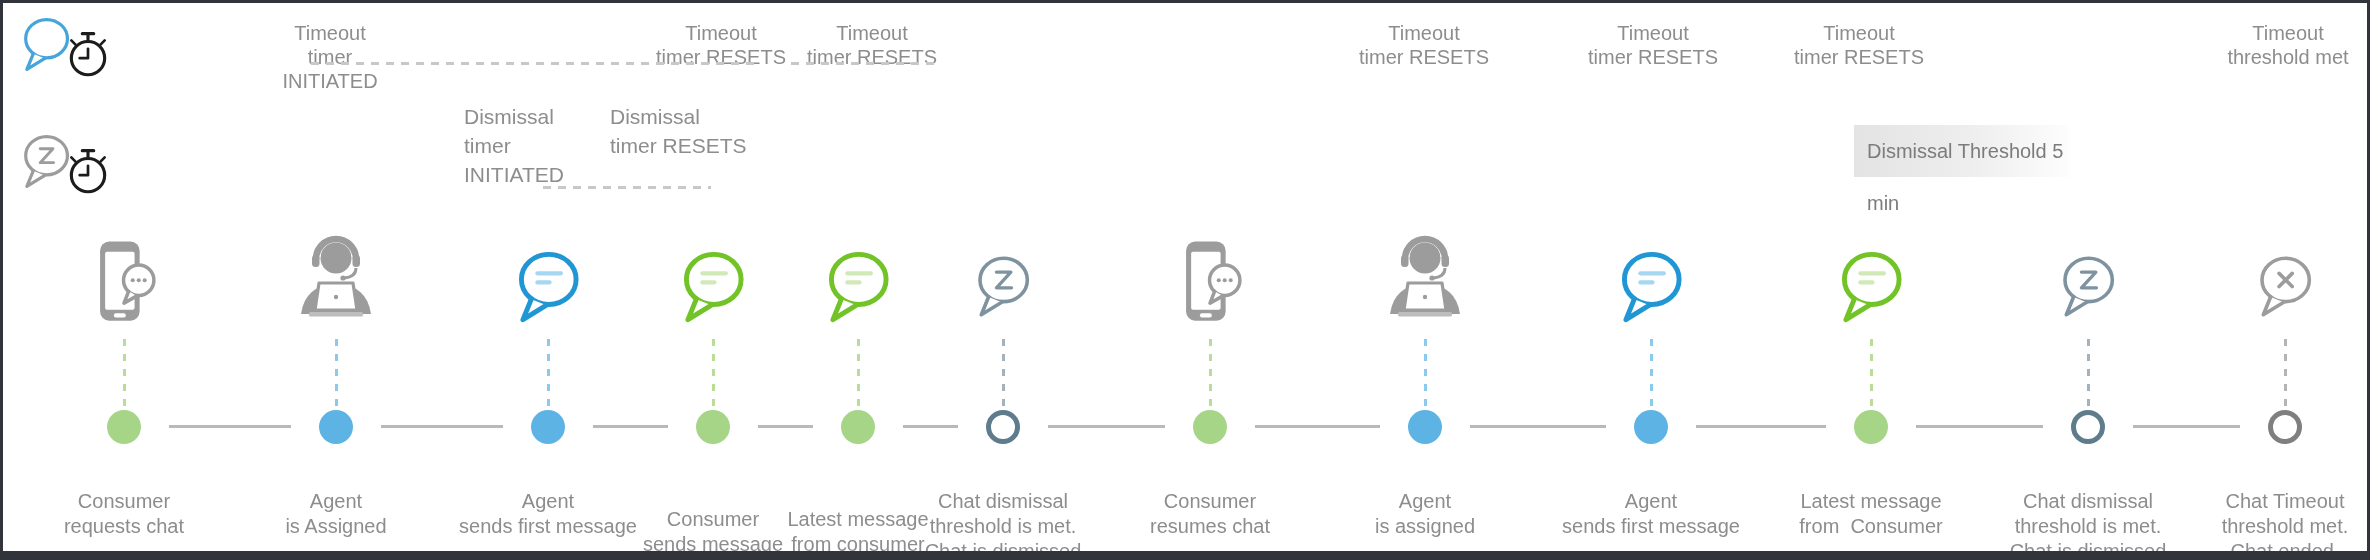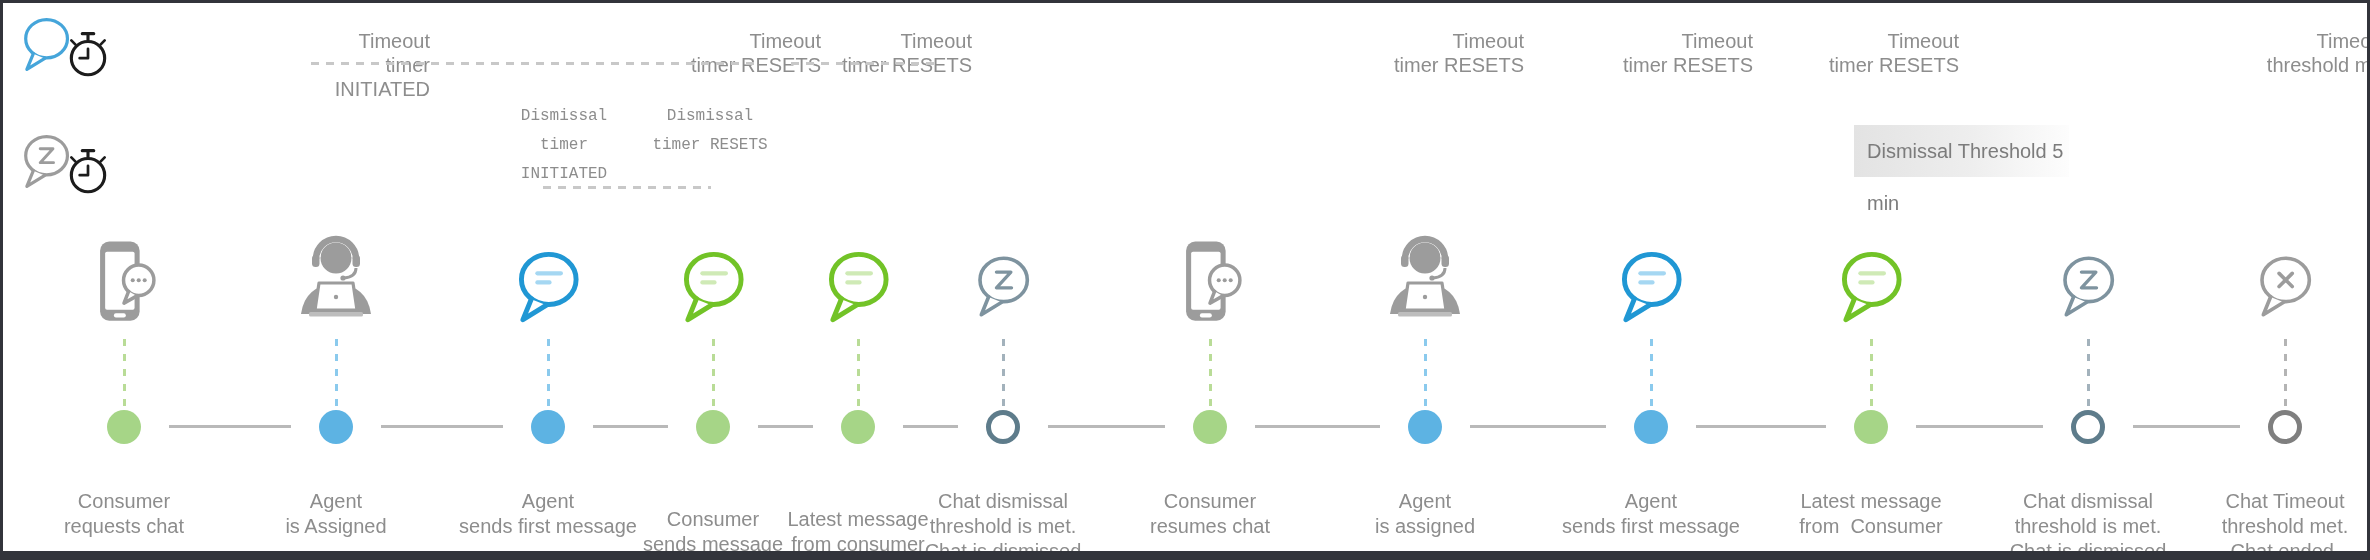--- a/index.html
+++ b/index.html
@@ -2,26 +2,26 @@
 <html><head>
 <meta charset="utf-8">
 <style>
   html,body{margin:0;padding:0;background:#fff;}
   .canvas{
     position:relative;width:2370px;height:560px;box-sizing:border-box;
     background:#fff;border:3px solid #32343b;border-bottom-width:9px;overflow:hidden;
     font-family:"Liberation Sans", sans-serif;color:#8d8d8d;
   }
   .tmlabel{
-    position:absolute;top:26px;width:200px;transform:translateX(-50%);
-    text-align:right;font-size:20px;line-height:24px;white-space:pre-wrap;color:#8d8d8d;
+    position:absolute;top:18px;width:200px;transform:translateX(-50%);
+    text-align:center;font-size:20px;line-height:24px;white-space:pre-wrap;color:#8d8d8d;
   }
   .dmlabel{
     position:absolute;top:99px;width:200px;transform:translateX(-50%);
-    text-align:center;font-size:16px;line-height:29px;white-space:pre-wrap;color:#8d8d8d;font-family:Liberation Mono, monospace;
+    font-size:21px;line-height:29px;white-space:pre-wrap;color:#8d8d8d;
   }
   .hdash{
     position:absolute;height:2.5px;
     background:repeating-linear-gradient(to right,#c8c8c8 0 8px,transparent 8px 15px);
   }
   .thbox{
     position:absolute;box-sizing:border-box;
     background:linear-gradient(to right,#e3e3e3 0%,#eeeeee 55%,#fdfdfd 100%);
     font-size:20px;color:#7c7c7c;white-space:pre-wrap;
   }

